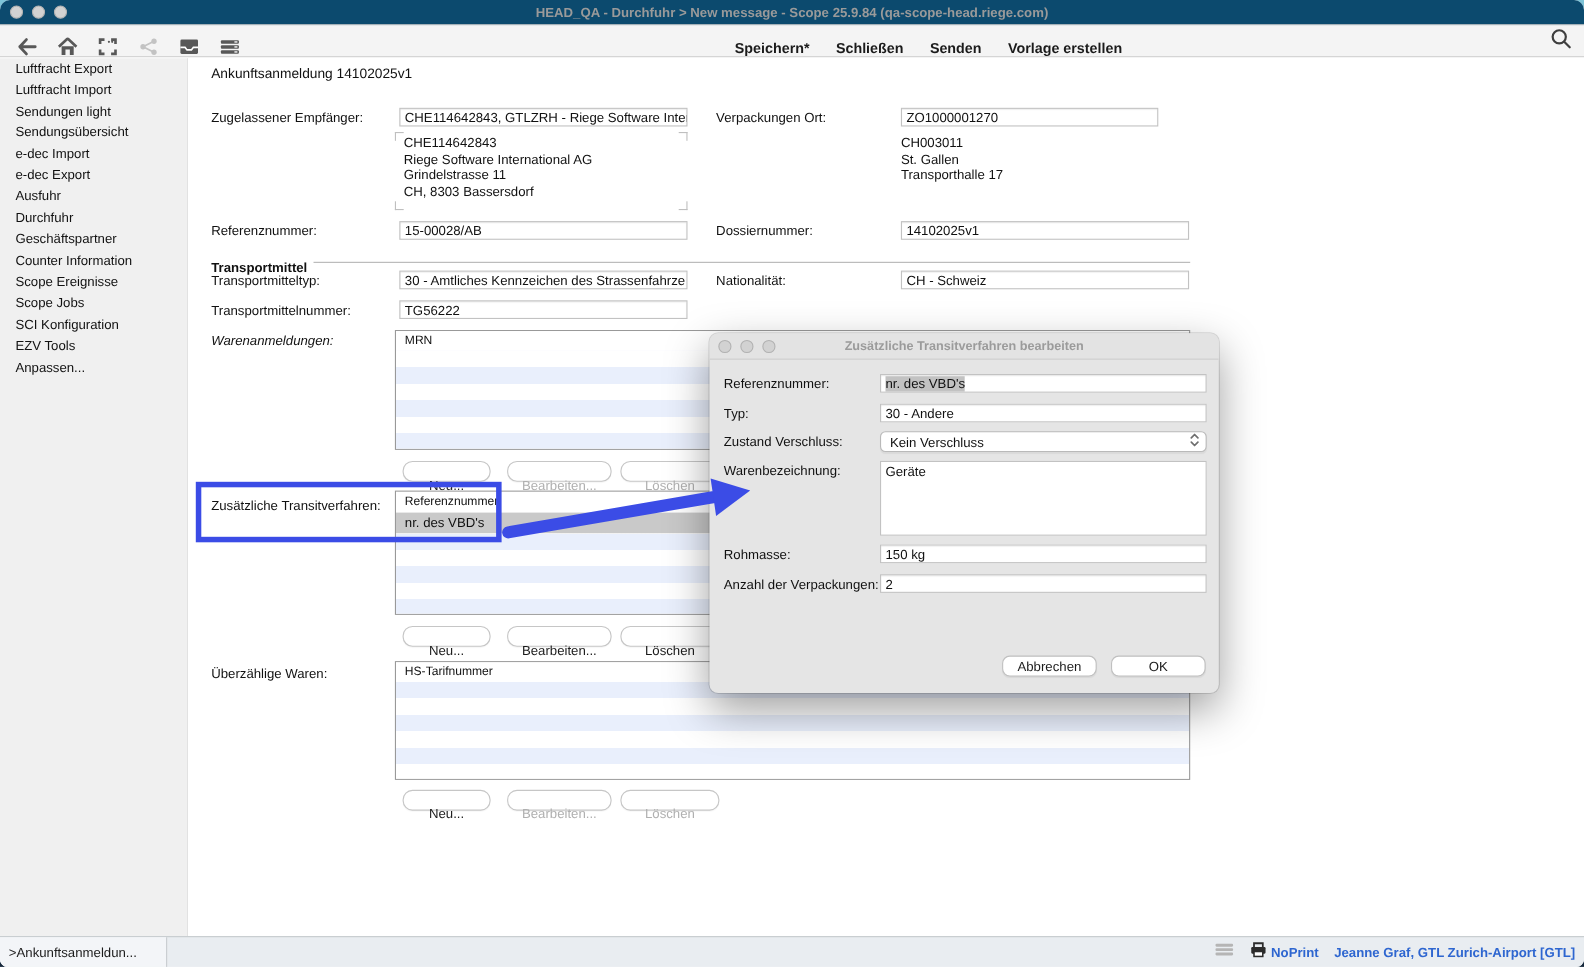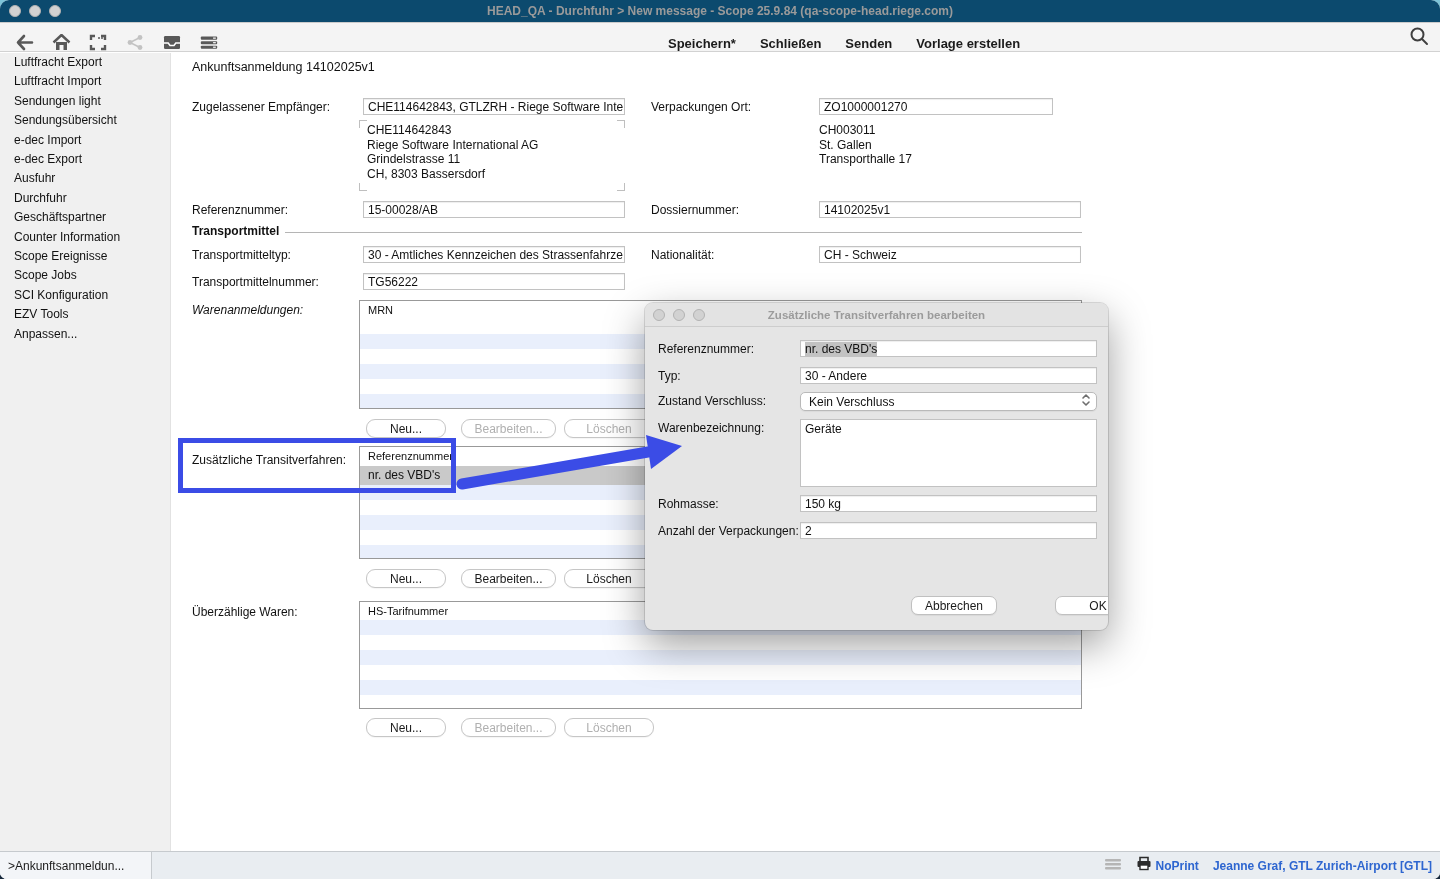--- a/index.html
+++ b/index.html
@@ -55,32 +55,32 @@
       linear-gradient(#bfbfbf,#bfbfbf) left top / 8px 1px no-repeat,
       linear-gradient(#bfbfbf,#bfbfbf) left top / 1px 8px no-repeat,
       linear-gradient(#bfbfbf,#bfbfbf) right top / 8px 1px no-repeat,
       linear-gradient(#bfbfbf,#bfbfbf) right top / 1px 8px no-repeat,
       linear-gradient(#bfbfbf,#bfbfbf) left bottom / 8px 1px no-repeat,
       linear-gradient(#bfbfbf,#bfbfbf) left bottom / 1px 8px no-repeat,
       linear-gradient(#bfbfbf,#bfbfbf) right bottom / 8px 1px no-repeat,
       linear-gradient(#bfbfbf,#bfbfbf) right bottom / 1px 8px no-repeat;
   }
   .section-hdr { position:absolute; display:flex; align-items:center; }
-  .section-hdr b { font-size:12px; color:#111; }
+  .section-hdr b { font-size:12px; color:#111;margin-top:12px; }
   .section-hdr .rule { flex:1; height:1px; background:#b5b5b5; margin-left:6px; margin-top:3px; }
   .table {
     position:absolute; border:1px solid #999; background:#fff; overflow:hidden;
   }
   .thead { height:18px; font-size:11px; color:#111; padding:3px 0 0 8px; background:#fff; }
   .sel-row { height:19px; background:#c9c9c9; font-size:12px; color:#111; padding:2px 0 0 8px; }
   .stripes-b { position:absolute; left:0; right:0; bottom:0; background:repeating-linear-gradient(180deg,#e9effc 0 15px,#ffffff 15px 30px); }
   .stripes-w { position:absolute; left:0; right:0; bottom:0; background:repeating-linear-gradient(180deg,#ffffff 0 15px,#e9effc 15px 30px); }
   .btn {
     position:absolute; height:19px; background:#fff; border:1px solid #c6c6c6; border-radius:9px;
-    font-size:12px; color:#1b1b1b; text-align:center; padding-top:2px; cursor:default;
+    font-size:12px; color:#1b1b1b; text-align:center; padding-top:14px; cursor:default;
     box-shadow:0 1px 1px rgba(0,0,0,0.04);
   }
   .btn.disabled { color:#b0b0b0; }
   .page-title { position:absolute; font-size:12.5px; color:#111; white-space:nowrap; }
   
   .dialog {
     position:absolute; left:645px; top:303px; width:463px; height:327px;
     background:#e5e5e5; border-radius:8px; z-index:50;
     box-shadow:0 15px 40px rgba(0,0,0,0.38), 0 0 0 1px rgba(0,0,0,0.12);
     overflow:hidden;
@@ -321,21 +321,21 @@
     <div class="dlg-label" style="left:13px; top:118px;">Warenbezeichnung:</div>
     <div class="dlg-area" style="top:116px; height:68px;">Geräte</div>
 
     <div class="dlg-label" style="left:13px; top:194px;">Rohmasse:</div>
     <div class="dlg-input" style="top:192px;">150 kg</div>
 
     <div class="dlg-label" style="left:13px; top:221px;">Anzahl der Verpackungen:</div>
     <div class="dlg-input" style="top:219px;">2</div>
 
     <div class="dlg-btn" style="left:266px; top:293px; width:86px;">Abbrechen</div>
-    <div class="dlg-btn" style="left:365px; top:293px; width:86px;margin-left:45px;">OK</div>
+    <div class="dlg-btn" style="left:365px; top:293px; width:86px;">OK</div>
   </div>
 
   <svg class="ann-arrow" width="260" height="90" viewBox="0 0 260 90">
     <line x1="22" y1="72" x2="208" y2="40" stroke="#3b4ce6" stroke-width="11" stroke-linecap="round"></line>
     <polygon points="242,34 211,57 206,23" fill="#3b4ce6"></polygon>
   </svg>
 
   <div class="statusbar">
     <div class="status-tab">&gt;Ankunftsanmeldun...</div>
     <div class="status-right">

